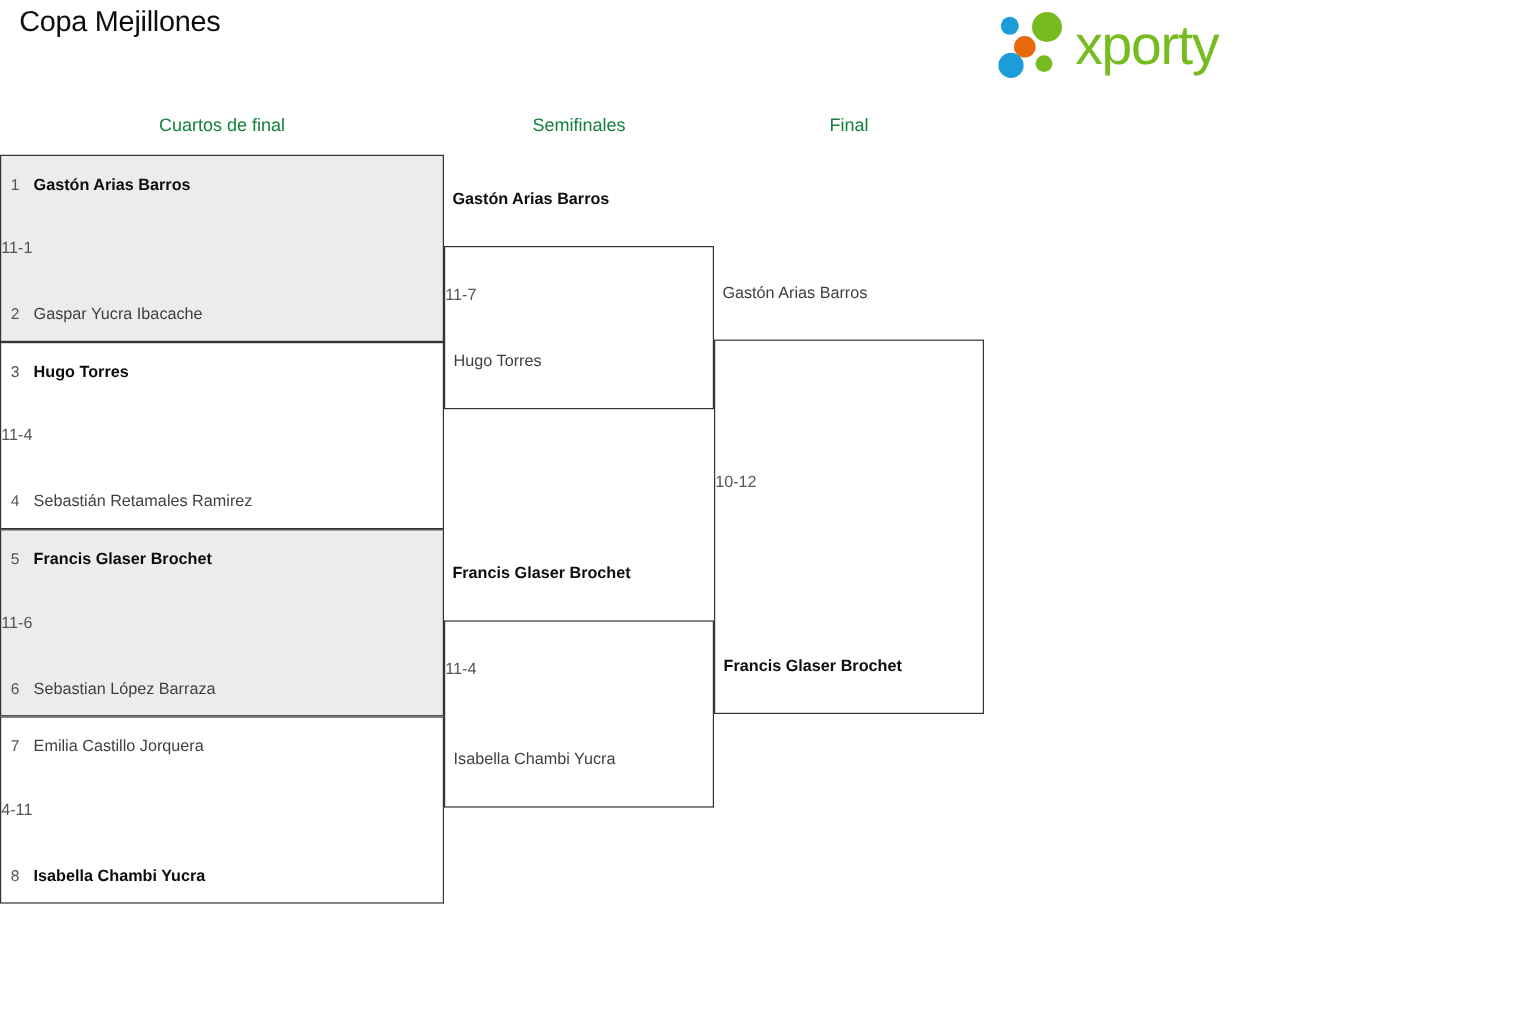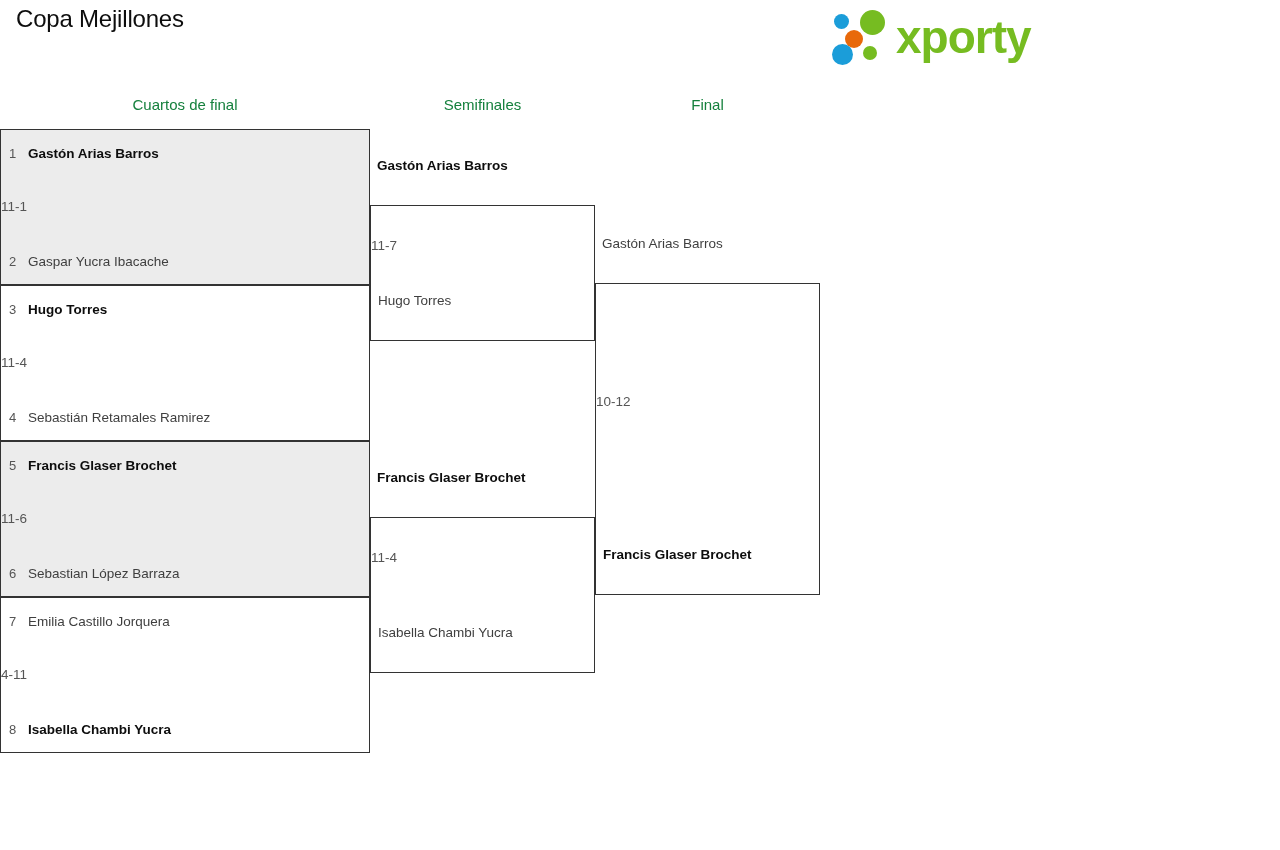--- a/index.html
+++ b/index.html
@@ -48,21 +48,21 @@
     position: absolute;
     left: 6px; top: 4px;
     width: 62px; height: 54px;
   }
   .dot { position: absolute; border-radius: 50%; }
   #logo-wordmark {
     position: absolute;
     left: 70px;
     top: 0px;
     font-size: 46px;
-    font-weight: 700;
+    font-weight: 400;
     line-height: 62px;
     letter-spacing: -1px;
   }
 
   
   .round-header {
     position: absolute;
     font-size: 15px;
     font-weight: 400;
     color: #15803d;

